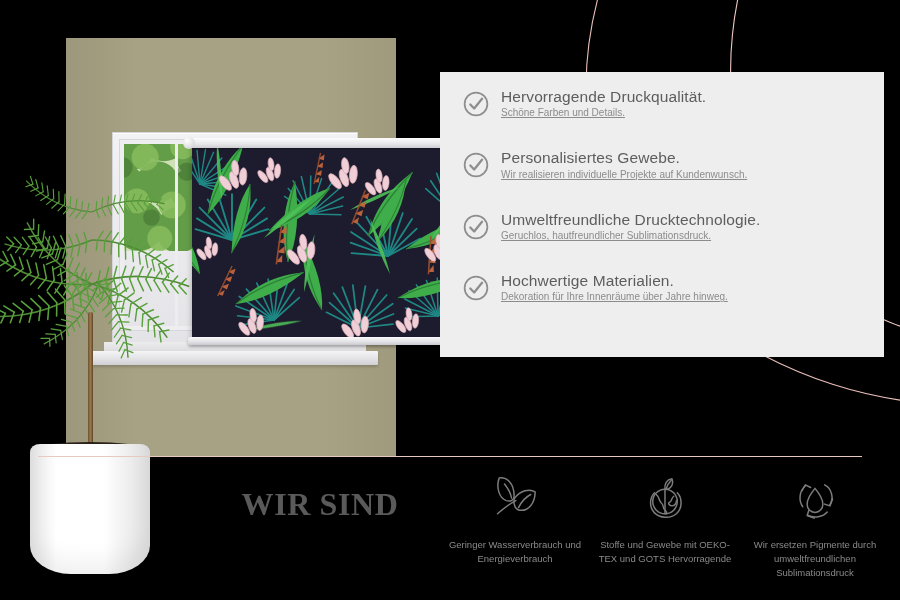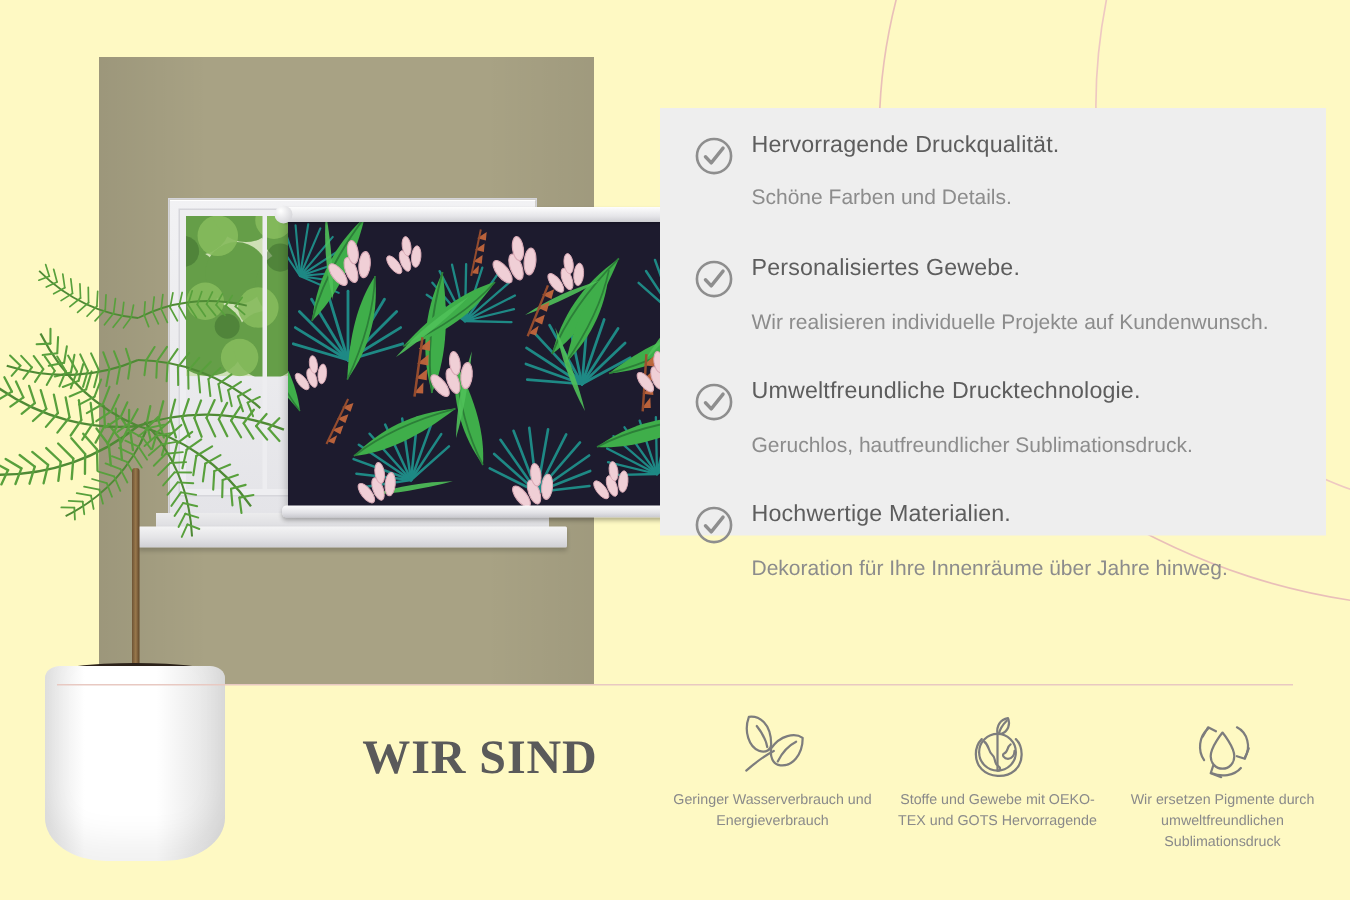--- a/index.html
+++ b/index.html
@@ -1,21 +1,21 @@
 <!DOCTYPE html>
 <html><head>
 <meta charset="utf-8">
 <style>
   html,body{margin:0;padding:0;}
   body{
     width:900px;height:600px;overflow:hidden;position:relative;
     background:#ffffff;
     font-family:"Liberation Sans", sans-serif;
   }
-  #stage{position:absolute;inset:0;width:900px;height:600px;overflow:hidden;background:#fef9c3;}
+  #stage{position:absolute;inset:0;width:900px;height:600px;overflow:hidden;background:#000000;}
 
   
   .arcs{position:absolute;left:0;top:0;width:900px;height:600px;pointer-events:none;}
 
   
   .wall{
     position:absolute;left:66px;top:38px;width:330px;height:418px;
     background:#a8a284;
   }
   .wall-shadow{
@@ -88,37 +88,37 @@
   }
   .features{position:absolute;left:462px;top:88px;width:420px;}
   .feature{display:flex;align-items:flex-start;gap:11px;margin-bottom:30px;}
   .check{flex:0 0 auto;width:28px;height:28px;margin-top:2px;}
   .f-texts{padding-top:0px;}
   .f-title{
     font-size:15.5px;color:#5d5d5d;letter-spacing:.1px;line-height:1.12;
     font-weight:400;white-space:nowrap;
   }
   .f-sub{
-    font-size:14px;color:#8c8c8c;line-height:1.2;margin-top:18px;white-space:nowrap;
+    font-size:10px;color:#8c8c8c;line-height:1.2;margin-top:2px;white-space:nowrap;text-decoration:underline;
   }
 
   
   .divider{position:absolute;left:38px;top:456px;width:824px;height:1px;background:#e8c9c2;}
 
   
   .eco-head{
     position:absolute;left:200px;top:484px;width:240px;text-align:center;
     font-family:"Liberation Serif", serif;font-weight:700;color:#5a5a5a;
     font-size:32px;line-height:1.25;letter-spacing:.6px;
   }
   .eco-items{position:absolute;left:440px;top:470px;width:450px;display:flex;}
   .eco-item{flex:1;display:flex;flex-direction:column;align-items:center;}
   .eco-icon{width:56px;height:56px;}
   .eco-cap{
-    margin-top:1px;text-align:center;font-size:9.5px;color:#8a8a8a;line-height:1.45;
+    margin-top:12px;text-align:center;font-size:9.5px;color:#8a8a8a;line-height:1.45;
     max-width:148px;
   }
 </style>
 </head>
 <body>
 
 <div id="stage">
 
   <svg class="arcs" viewBox="0 0 900 600" preserveAspectRatio="none">
     <path d="M 603 -20 C 560 120 600 250 720 330 C 800 382 870 398 930 404" fill="none" stroke="#e9bfb9" stroke-width="1.1"></path>

